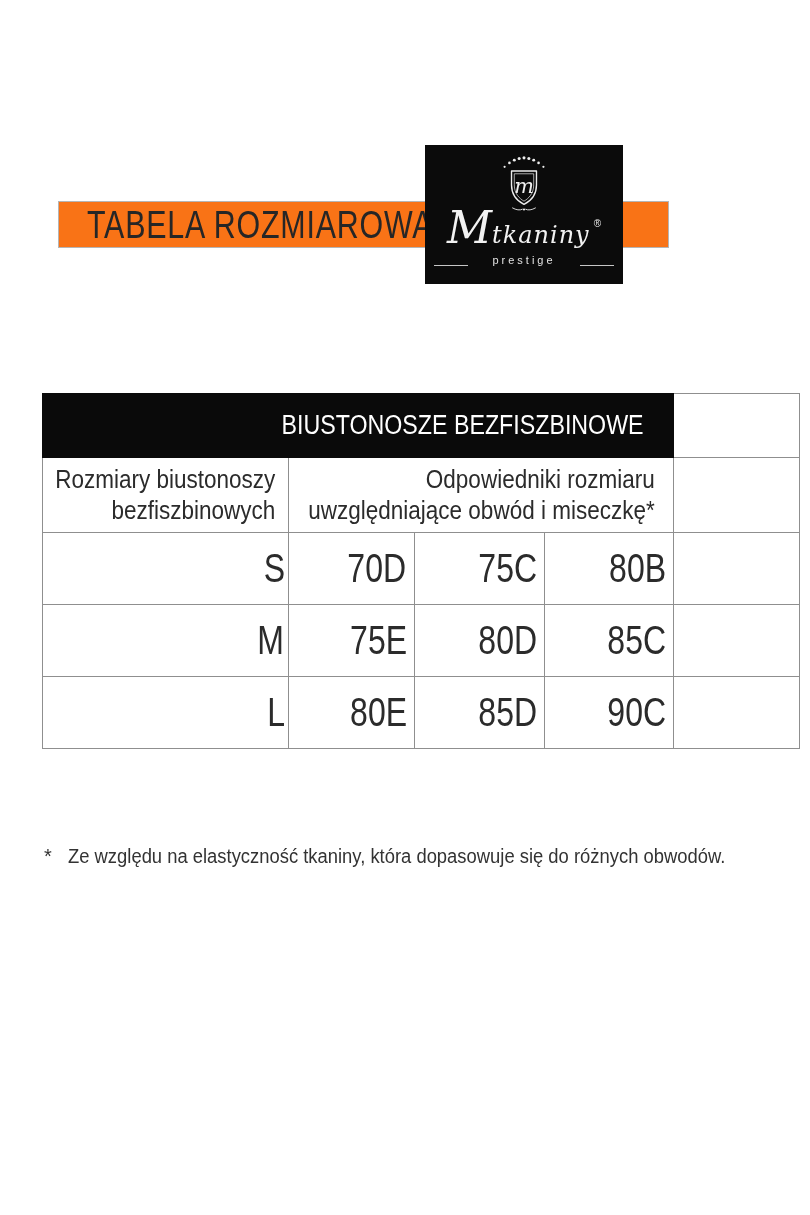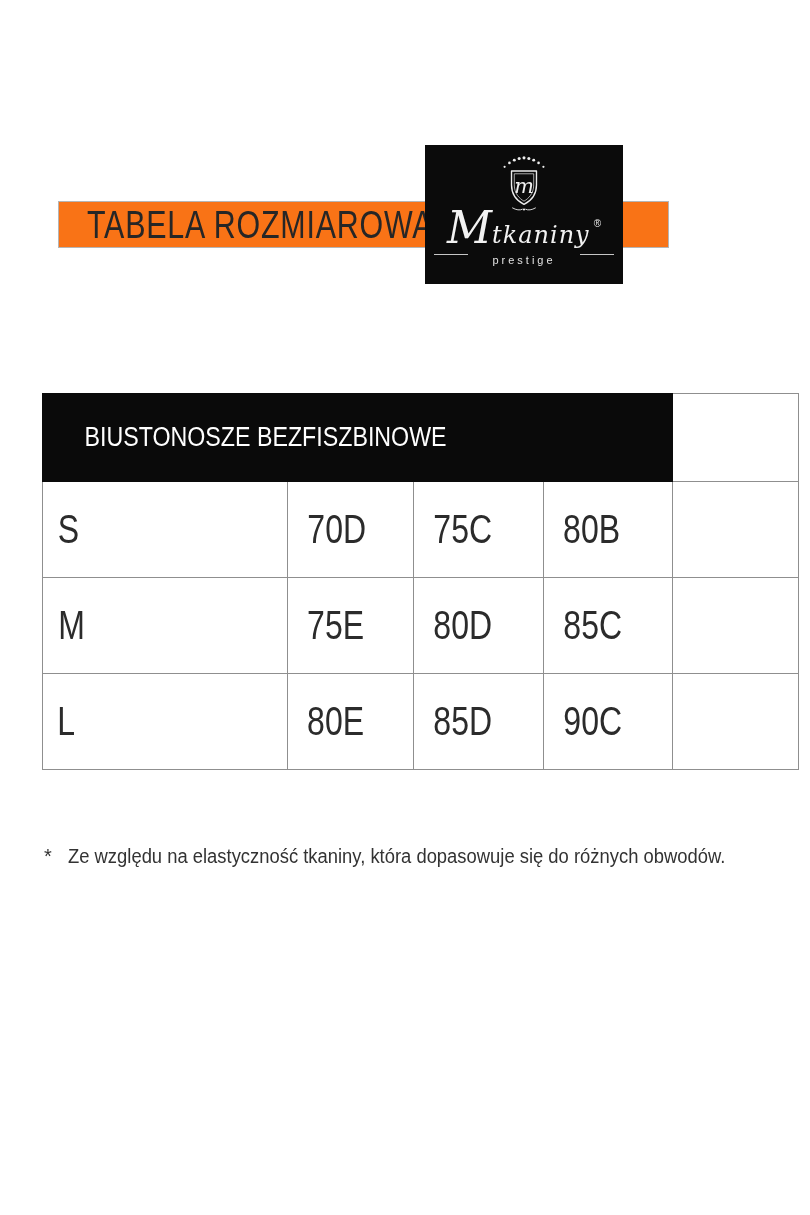--- a/index.html
+++ b/index.html
@@ -27,31 +27,31 @@
   .brand {
     display:flex; align-items:baseline; color:#f2f2f2; margin-top:-8px; line-height:1;
     font-family:"DejaVu Serif", serif; font-style:italic;
   }
   .brand .initial { font-size:44px; }
   .brand .rest { font-size:24px; letter-spacing:1px; }
   .brand .reg {
     font-size:10px; font-style:normal; position:relative; top:-16px; margin-left:4px;
     font-family:"Liberation Sans", sans-serif; color:#e8e8e8;
   }
-  .prestige { display:flex; align-items:flex-start; gap:24px; margin-top:4px; }
+  .prestige { display:flex; align-items:flex-end; gap:24px; margin-top:4px; }
   .prestige .line { width:34px; height:1px; background:#c6c6c6; }
   .prestige .txt { font-size:11px; letter-spacing:3px; color:#e3e3e3; font-family:"Liberation Sans", sans-serif; }
 
   
   table.size-table {
     position:absolute; left:42px; top:393px; border-collapse:collapse; table-layout:fixed;
   }
   table.size-table td {
-    border:1px solid #8f8f8f; text-align:left; vertical-align:middle;
-    color:#2b2b2b; padding:12px; background:#ffffff;
+    border:1px solid #8f8f8f; text-align:right; vertical-align:middle;
+    color:#2b2b2b; padding:0; background:#ffffff;
   }
   td.ghost { border:none; background:transparent; }
   tr.t-title td.main { background:#0a0a0a; border:1px solid #0a0a0a; color:#ffffff; height:63px; }
   .head-text { display:inline-block; font-size:27px; transform:scaleX(0.86); transform-origin:center; white-space:nowrap; }
   tr.t-sub td { height:74px; }
   .sub-text { font-size:25px; line-height:31px; transform:scaleX(0.9); transform-origin:center; white-space:nowrap; }
   tr.t-data td { height:71px; }
   .cell-big { display:inline-block; font-size:40px; transform:scaleX(0.8); transform-origin:center; white-space:nowrap; }
 
   
@@ -111,20 +111,35 @@
         <col style="width:129px">
         <col style="width:126px">
     </colgroup>
     <tbody>
         <tr class="t-title">
       <td class="main" colspan="4">
         <span class="head-text">BIUSTONOSZE BEZFISZBINOWE</span>
       </td>
       <td class="ghost"></td>
     </tr>
+    <tr class="t-sub">
+      <td>
+        <div class="sub-text">
+          <div>Rozmiary biustonoszy</div>
+          <div>bezfiszbinowych</div>
+        </div>
+      </td>
+      <td colspan="3">
+        <div class="sub-text">
+          <div>Odpowiedniki rozmiaru</div>
+          <div>uwzględniające obwód i miseczkę*</div>
+        </div>
+      </td>
+      <td class="ghost"></td>
+    </tr>
     <tr class="t-data">
       <td><span class="cell-big">S</span></td>
       <td><span class="cell-big">70D</span></td>
       <td><span class="cell-big">75C</span></td>
       <td><span class="cell-big">80B</span></td>
       <td class="ghost"></td>
     </tr>
     <tr class="t-data">
       <td><span class="cell-big">M</span></td>
       <td><span class="cell-big">75E</span></td>

